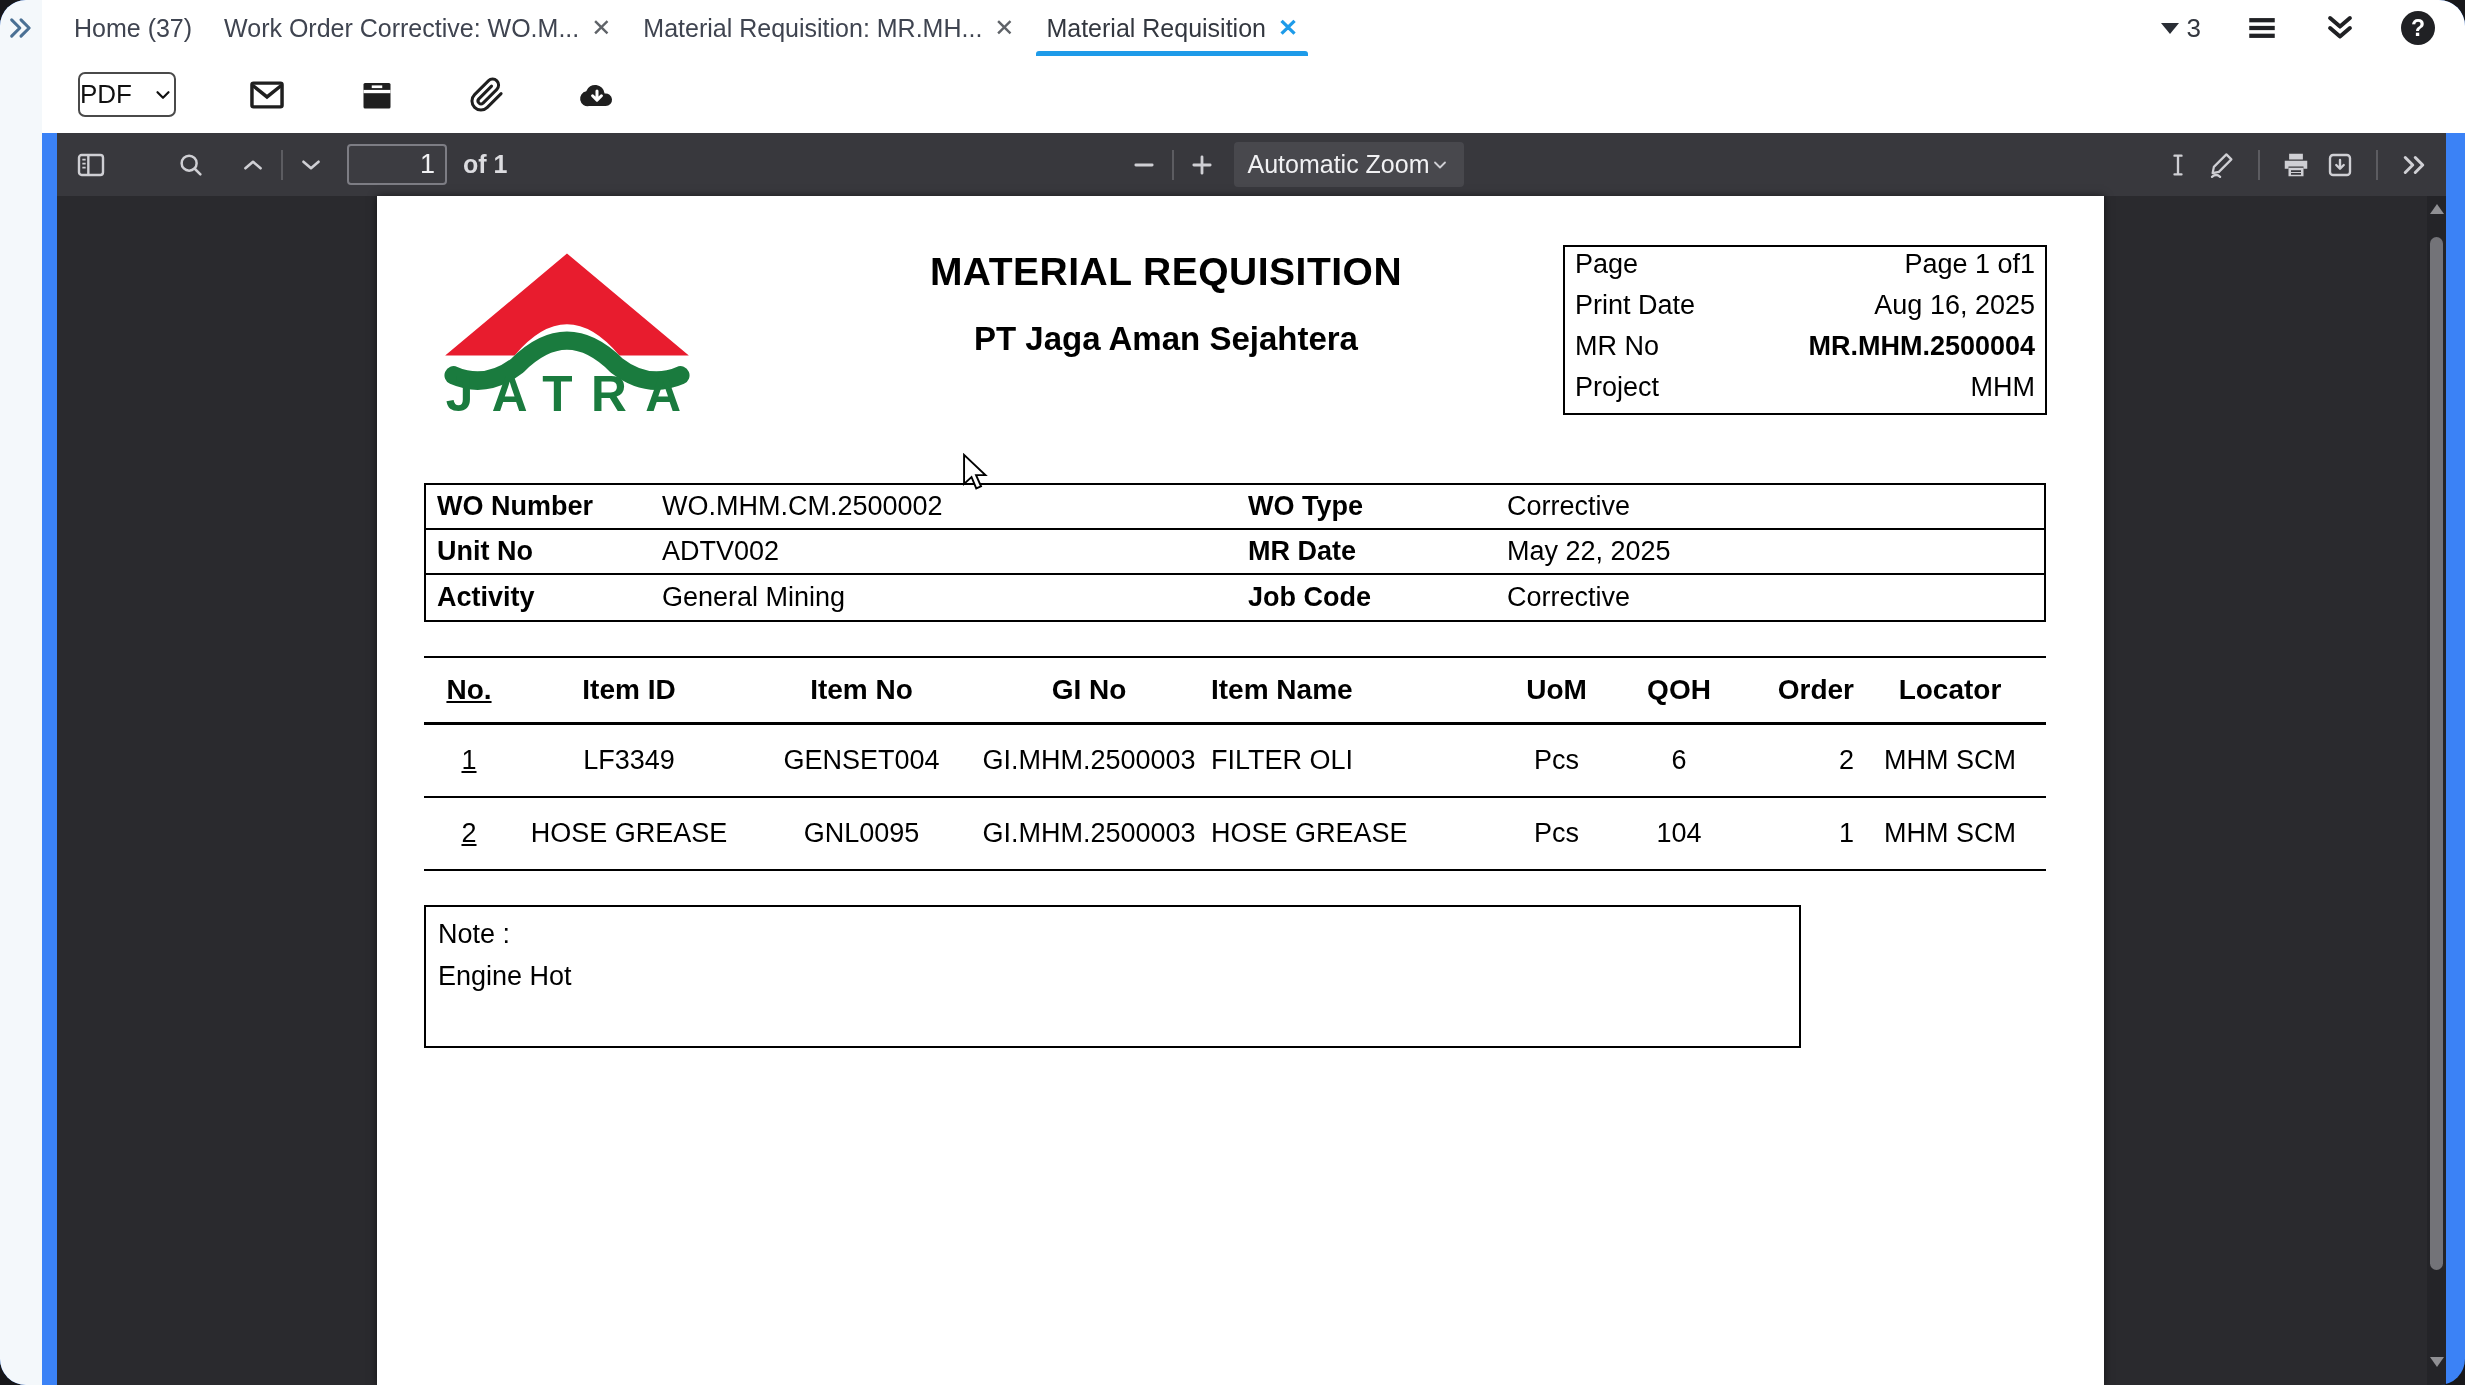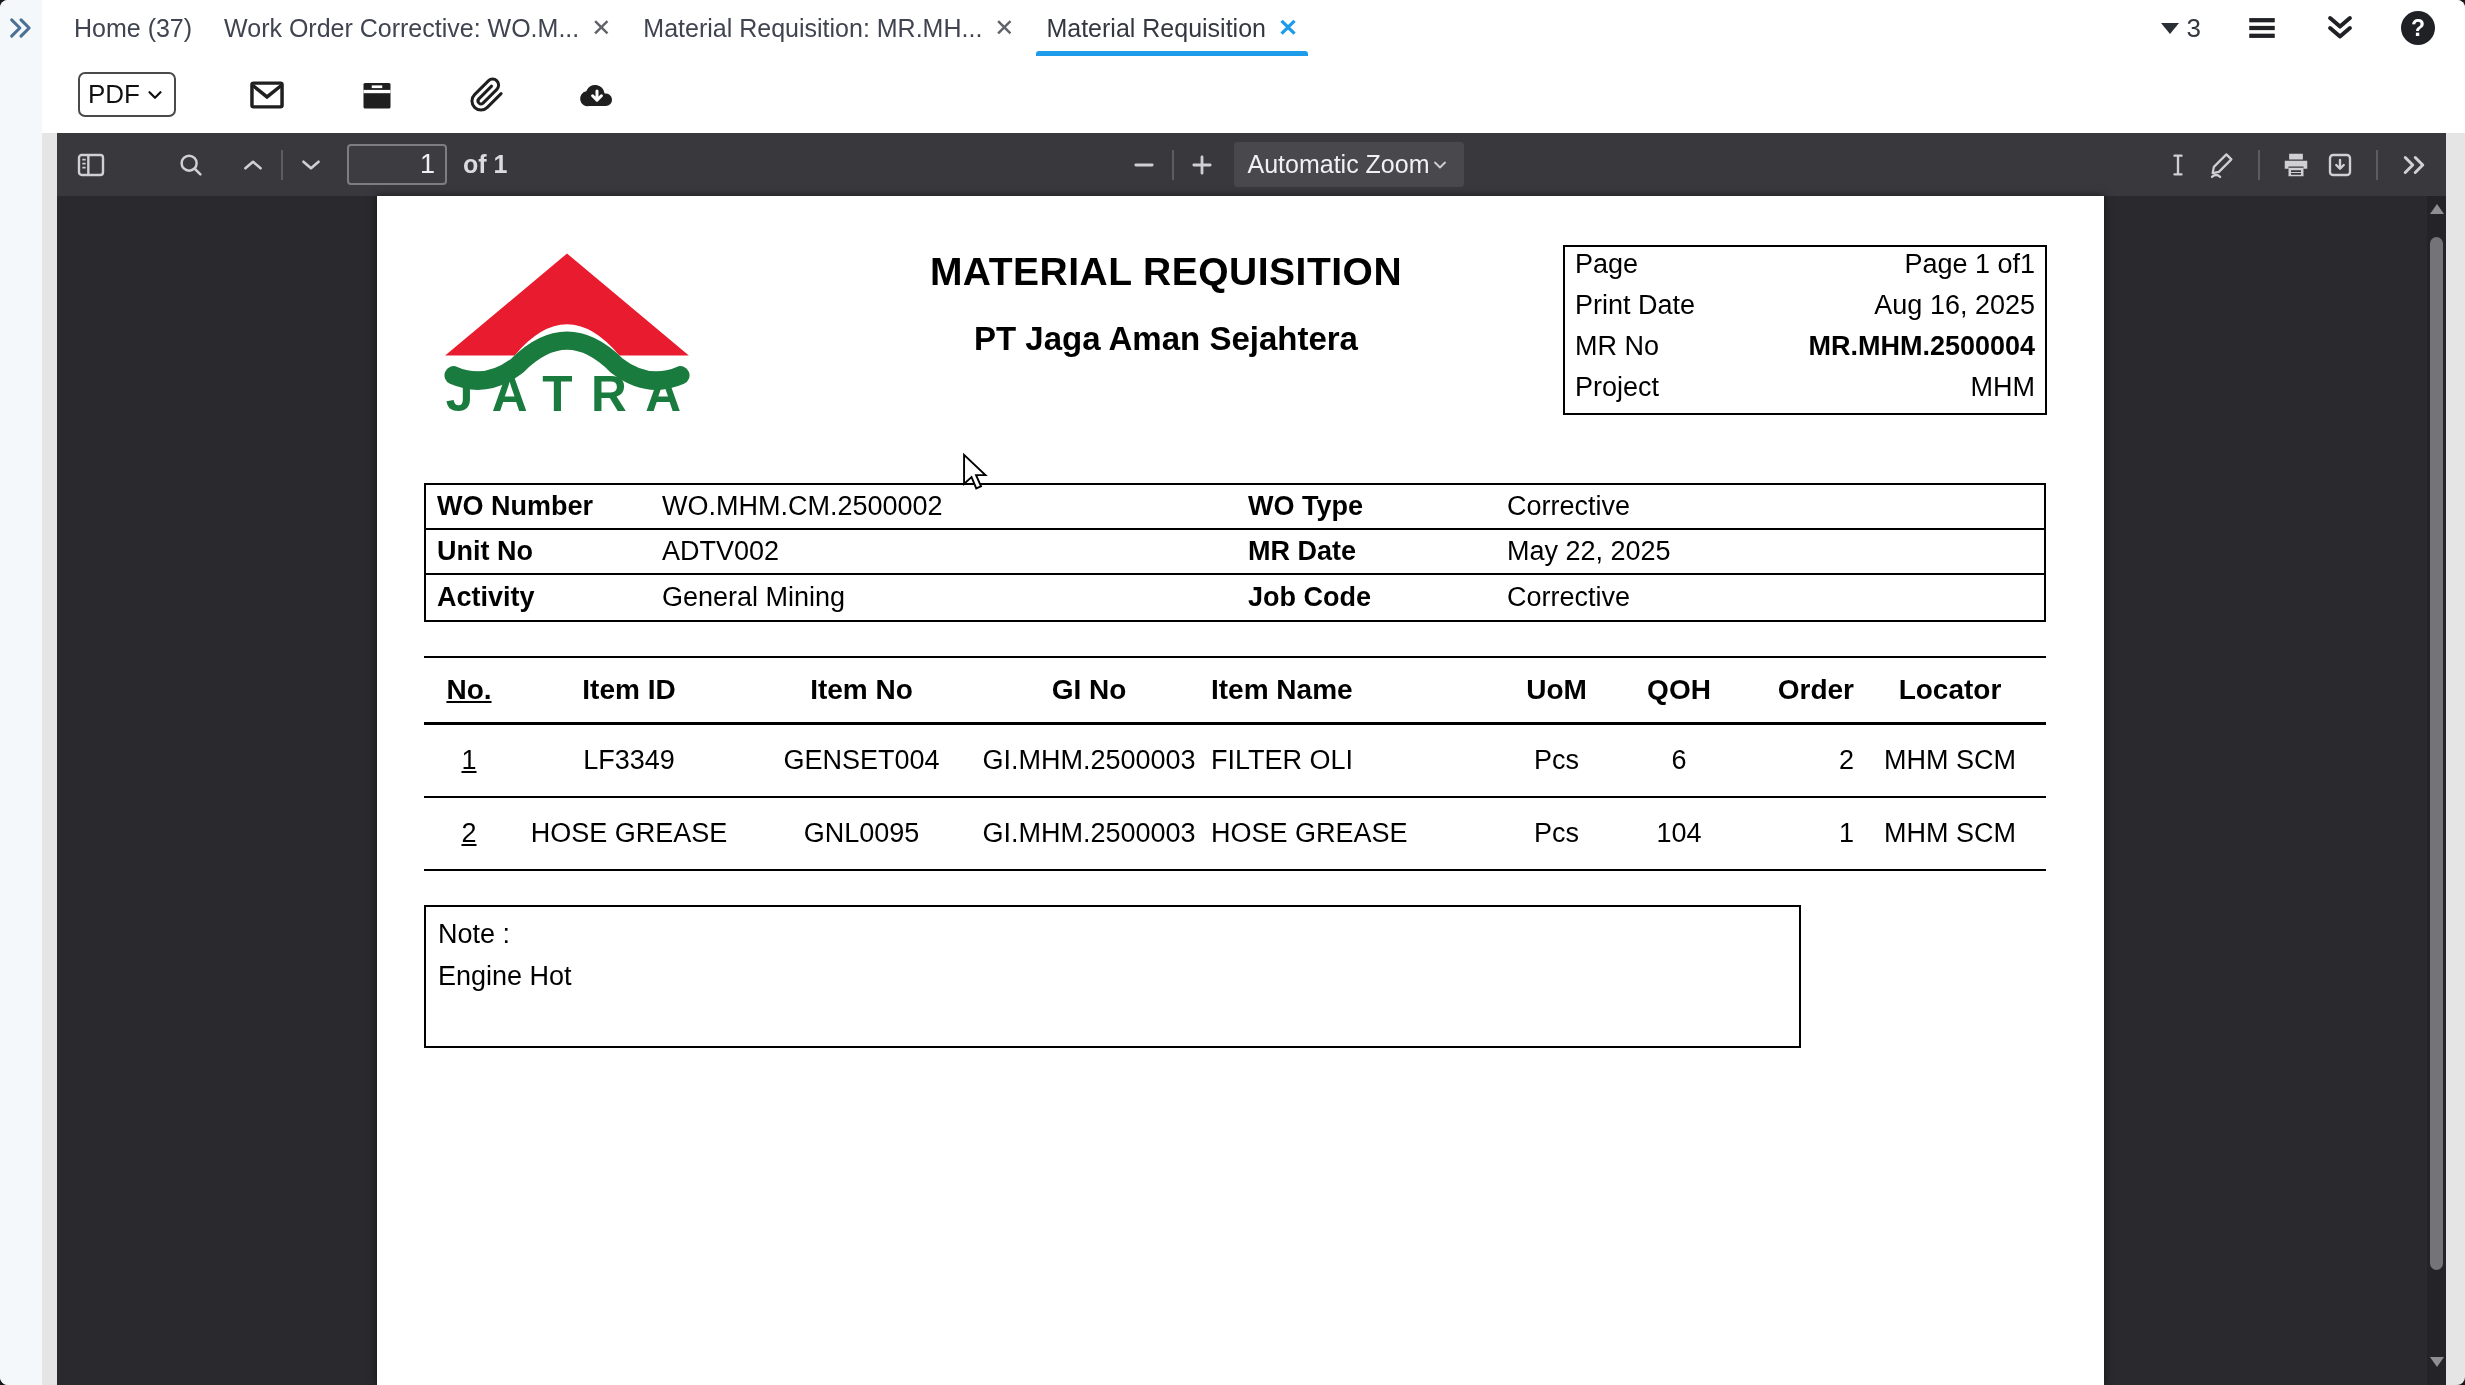--- a/index.html
+++ b/index.html
@@ -5,21 +5,21 @@
   :root{
     --accent-blue:#1e9be9;
     --logo-red:#e81c2e;
     --logo-green:#1a7b3e;
     --toolbar-bg:#38383d;
     --viewer-bg:#2a2a2e;
   }
   *{box-sizing:border-box;}
   html,body{width:2465px;height:1385px;margin:0;padding:0;overflow:hidden;
     font-family:"Liberation Sans",sans-serif;background:#17171a;}
-  .win{position:absolute;inset:0;background:#e5e5e5;border-radius:8px;overflow:hidden;}
+  .win{position:absolute;inset:0;background:#3b82f6;border-radius:26px;overflow:hidden;}
 
   
   .rail{position:absolute;left:0;top:0;width:42px;height:100%;background:#f4f8fb;}
   .rail .expander{position:absolute;left:7px;top:14px;width:28px;height:28px;color:#4a7094;cursor:pointer;}
 
   
   .tabbar{position:absolute;left:42px;top:0;right:0;height:56px;background:#fff;
     display:flex;align-items:stretch;padding-left:16px;}
   .tab{position:relative;display:flex;align-items:center;gap:12px;padding:0 16px;
     font-size:25px;color:#3f4450;white-space:nowrap;cursor:pointer;}
@@ -34,21 +34,21 @@
   .caret-down{width:0;height:0;border-left:9px solid transparent;border-right:9px solid transparent;
     border-top:11px solid #2a2e35;}
   .icon-btn{width:34px;height:34px;display:flex;align-items:center;justify-content:center;cursor:pointer;}
   .help-circle{width:34px;height:34px;border-radius:50%;background:#202124;color:#fff;
     font-size:23px;font-weight:bold;display:flex;align-items:center;justify-content:center;cursor:pointer;}
 
   
   .actionbar{position:absolute;left:42px;top:56px;right:0;height:77px;background:#fff;
     display:flex;align-items:center;padding-left:36px;}
   .fmt-select{display:flex;align-items:center;justify-content:space-between;width:98px;height:45px;
-    border:2px solid #4a4a4a;border-radius:7px;padding:0 8px;font-size:26px;color:#111;cursor:pointer;}
+    border:2px solid #4a4a4a;border-radius:7px;padding:0 0;font-size:26px;color:#111;cursor:pointer;}
   .act-icon{margin-left:72px;color:#1f1f1f;cursor:pointer;width:38px;height:38px;
     display:flex;align-items:center;justify-content:center;}
 
   
   .viewer{position:absolute;left:57px;top:133px;width:2389px;bottom:0;background:var(--viewer-bg);}
   .pdf-toolbar{position:absolute;left:0;top:0;right:0;height:63px;background:var(--toolbar-bg);
     color:#cfcfd4;display:flex;align-items:center;}
   .pt-left{display:flex;align-items:center;gap:0;padding-left:12px;}
   .pt-ico{width:44px;height:44px;display:flex;align-items:center;justify-content:center;cursor:pointer;border-radius:4px;}
   .vdiv{width:2px;height:30px;background:#5c5c61;margin:0 6px;}

